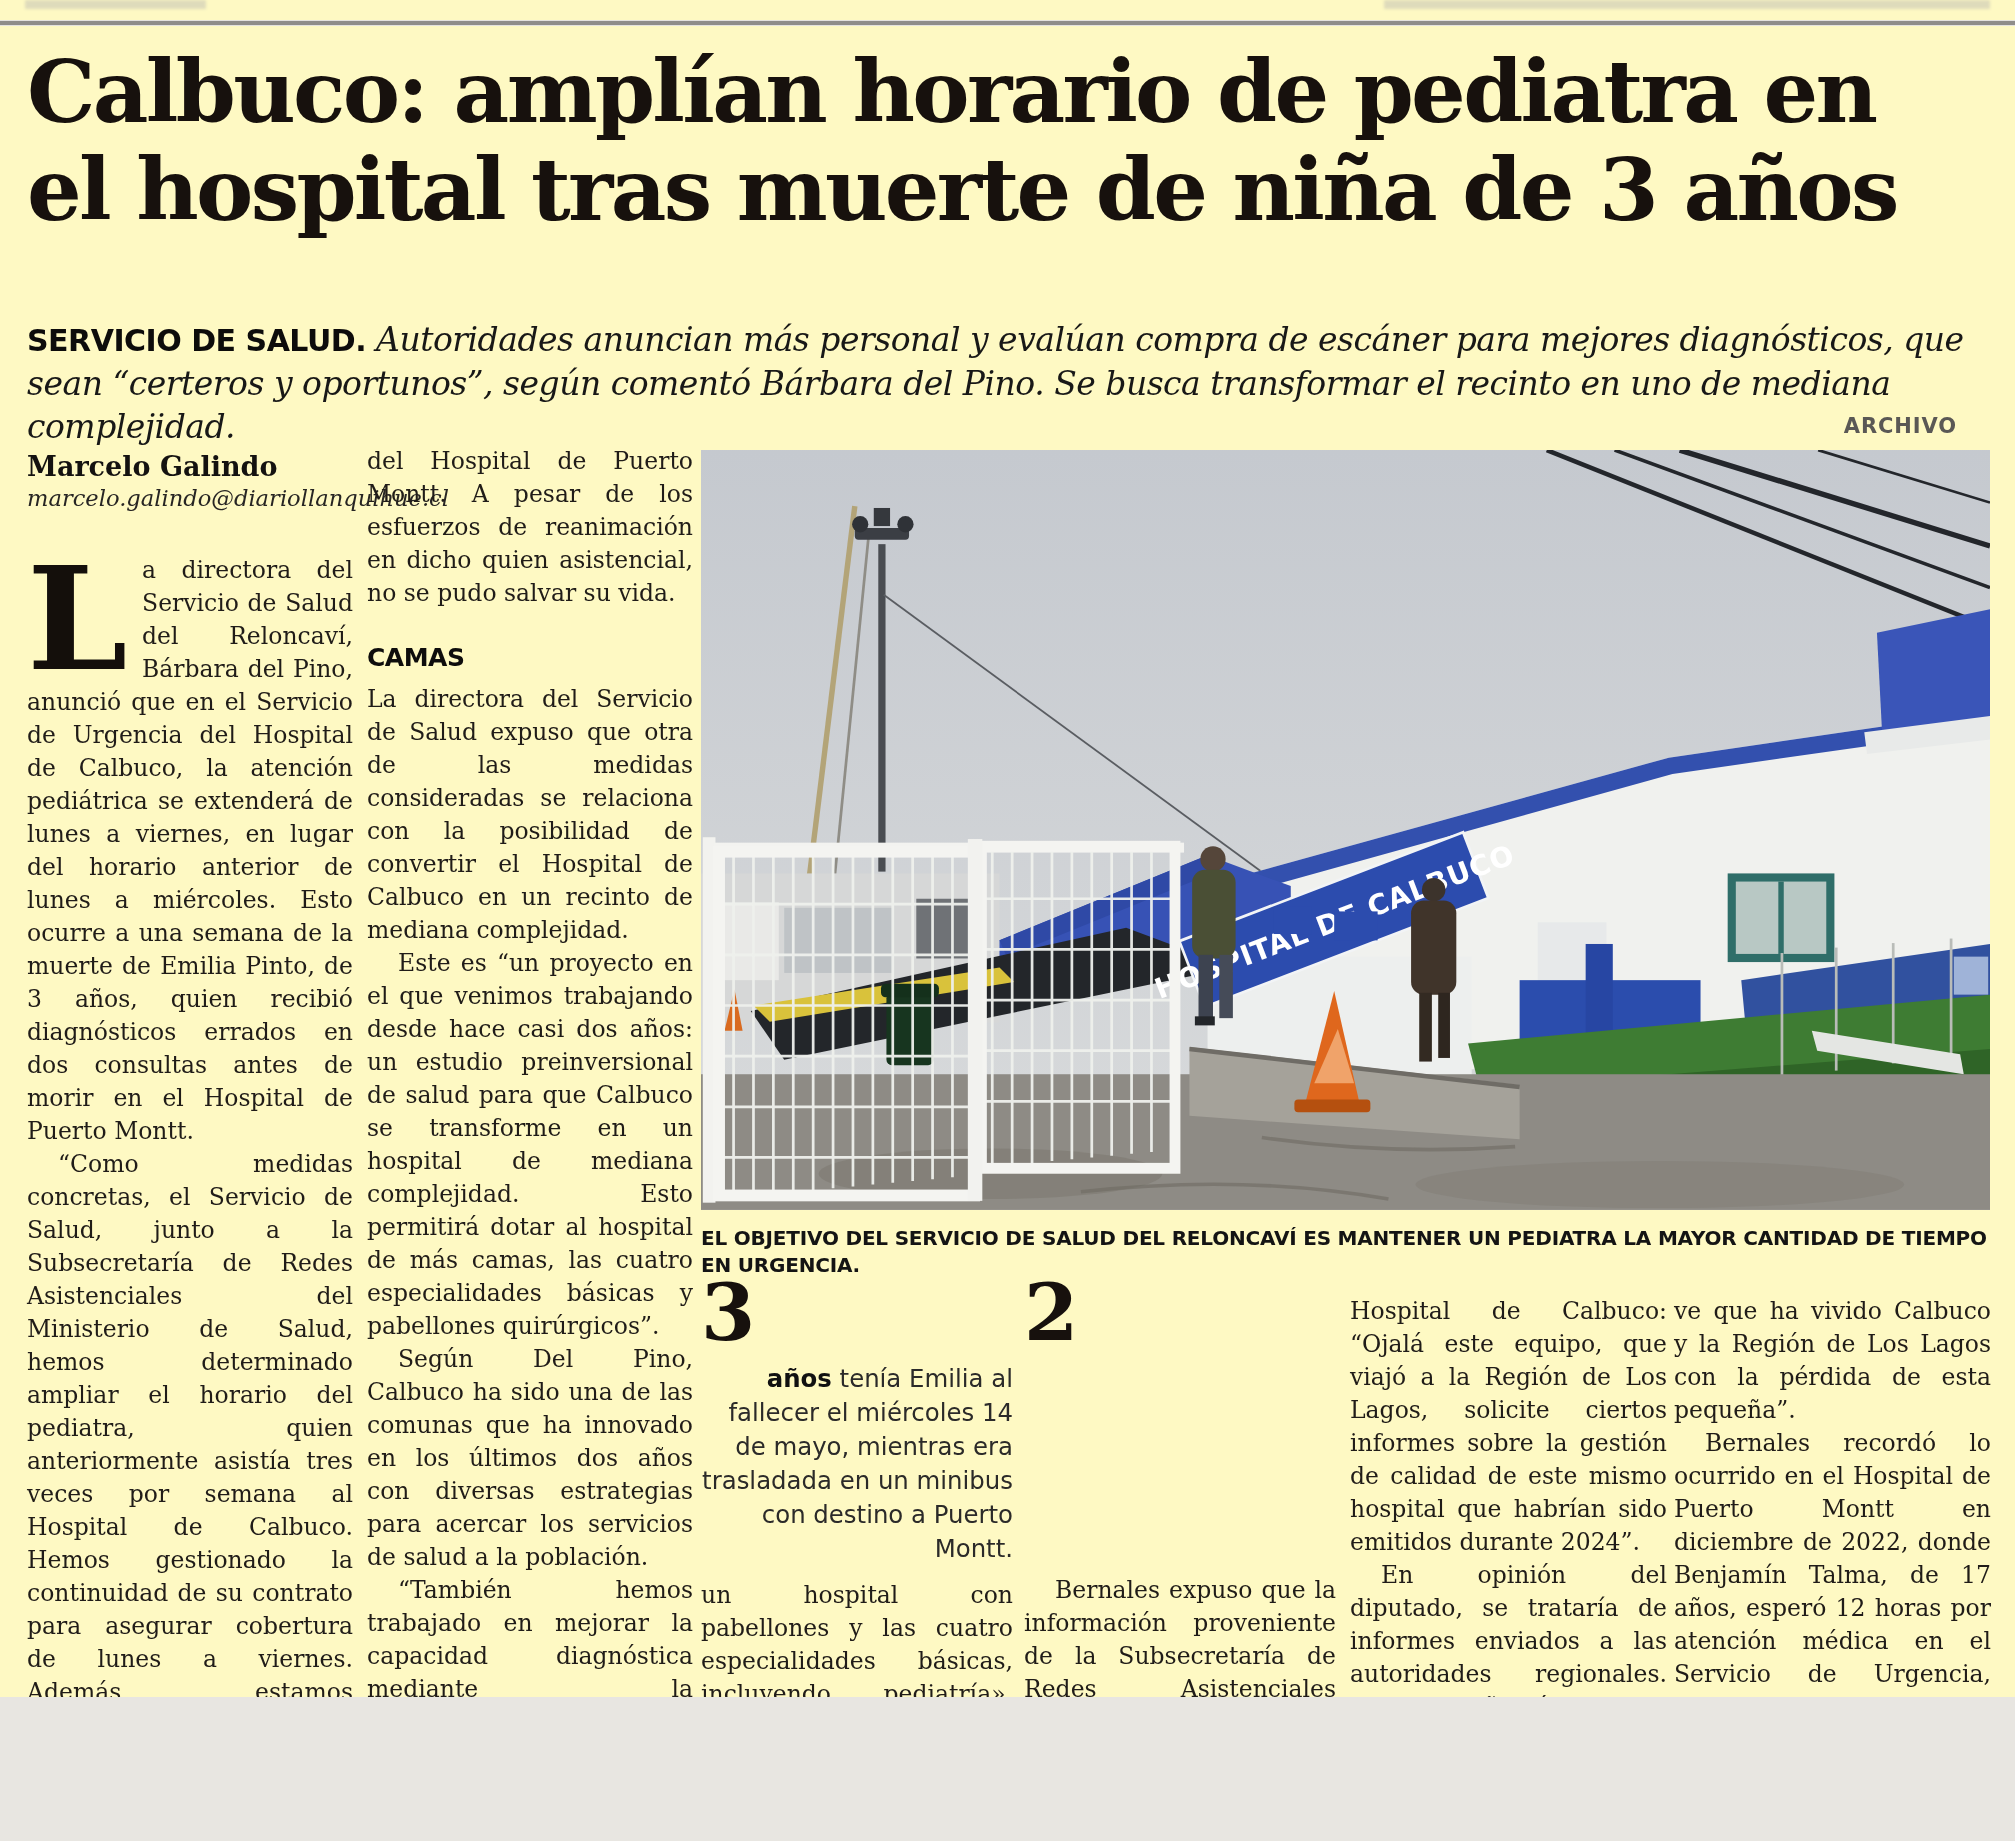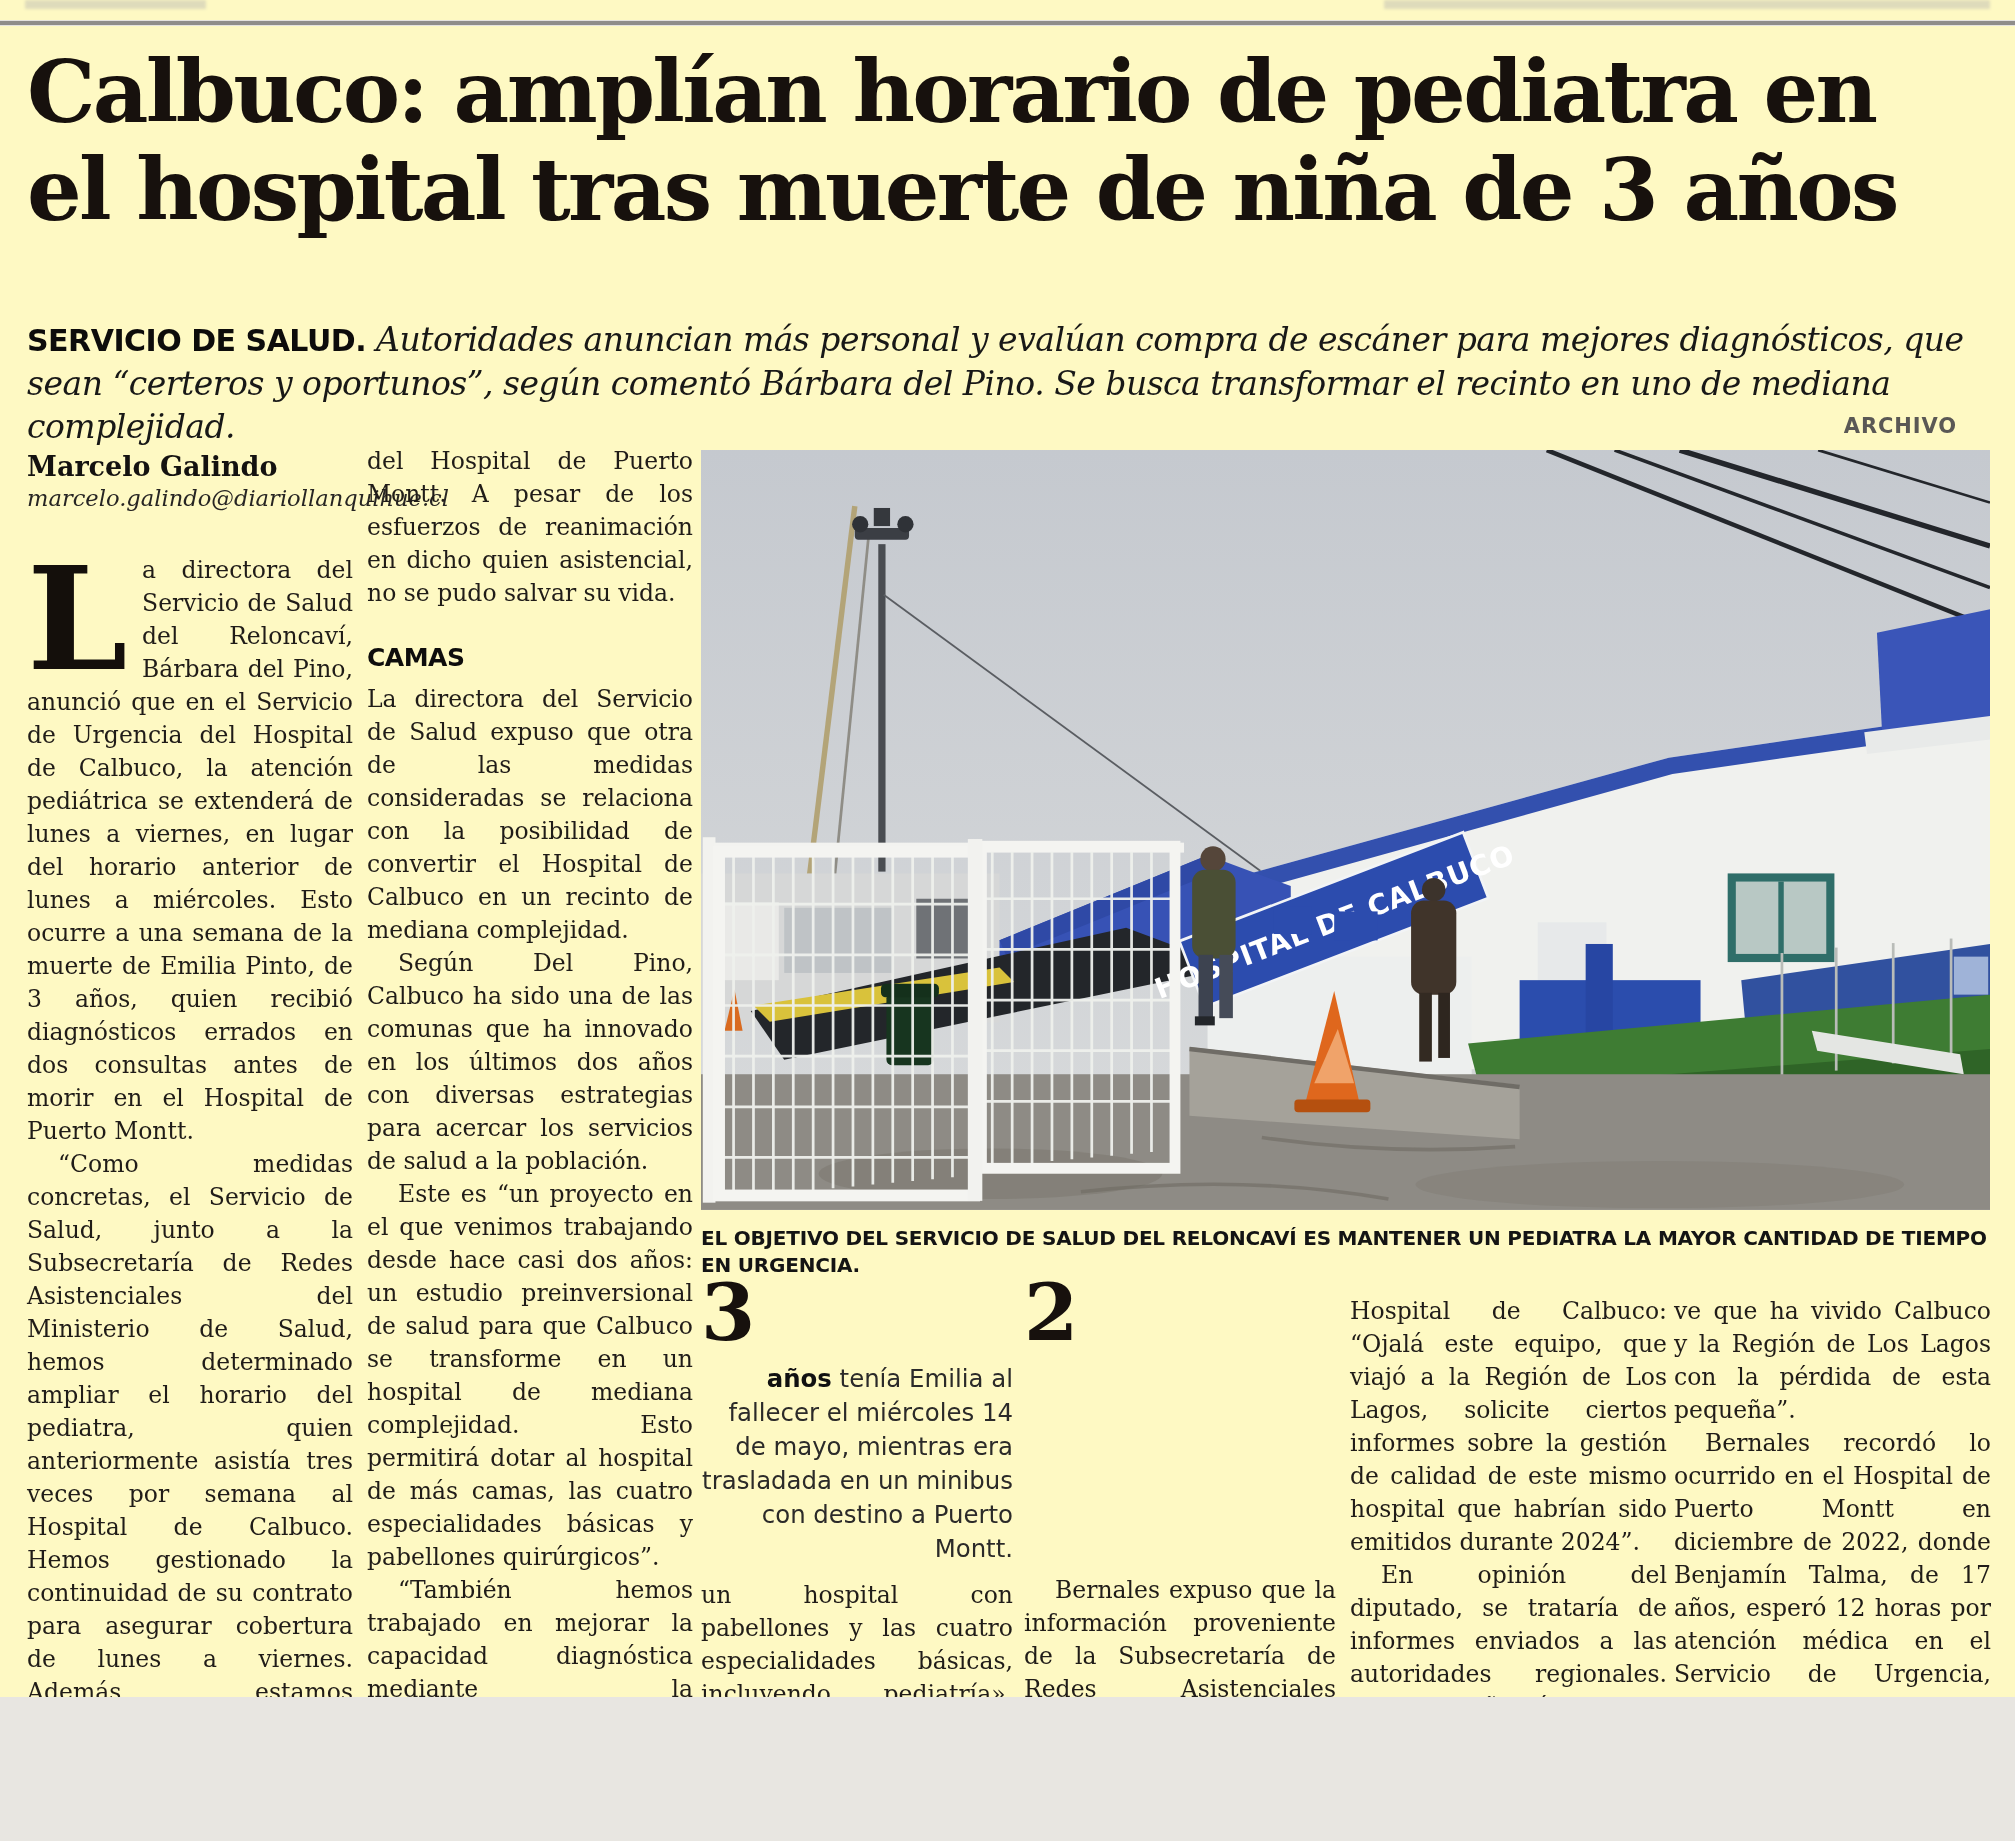--- a/index.html
+++ b/index.html
@@ -70,22 +70,22 @@
       <span class="dropcap">L</span><span>a directora del Servicio de Salud del Reloncaví, Bárbara del Pino, anunció que en el Servicio de Urgencia del Hospital de Calbuco, la atención pediátrica se extenderá de lunes a viernes, en lugar del horario anterior de lunes a miércoles. Esto ocurre a una semana de la muerte de Emilia Pinto, de 3 años, quien recibió diagnósticos errados en dos consultas antes de morir en el Hospital de Puerto Montt.</span>
     </p>
     <p class="indent">“Como medidas concretas, el Servicio de Salud, junto a la Subsecretaría de Redes Asistenciales del Ministerio de Salud, hemos determinado ampliar el horario del pediatra, quien anteriormente asistía tres veces por semana al Hospital de Calbuco. Hemos gestionado la continuidad de su contrato para asegurar cobertura de lunes a viernes. Además, estamos evaluando la pertinencia de adquirir un escáner para la comuna, lo que permitiría obtener diagnósticos más certeros y oportunos, facilitando traslados adecuados”, sostuvo Del Pino.</p>
 
   </div>
 
   <div class="abs col" style="left:367px;top:445px;width:326px;">
     <p>del Hospital de Puerto Montt. A pesar de los esfuerzos de reanimación en dicho quien asistencial, no se pudo salvar su vida.</p>
     <div class="subhead">CAMAS</div>
     <p>La directora del Servicio de Salud expuso que otra de las medidas consideradas se relaciona con la posibilidad de convertir el Hospital de Calbuco en un recinto de mediana complejidad.</p>
+    <p class="indent">Este es “un proyecto en el que venimos trabajando desde hace casi dos años: un estudio preinversional de salud para que Calbuco se transforme en un hospital de mediana complejidad. Esto permitirá dotar al hospital de más camas, las cuatro especialidades básicas y pabellones quirúrgicos”.</p>
     <p class="indent">Según Del Pino, Calbuco ha sido una de las comunas que ha innovado en los últimos dos años con diversas estrategias para acercar los servicios de salud a la población.</p>
-    <p class="indent">Este es “un proyecto en el que venimos trabajando desde hace casi dos años: un estudio preinversional de salud para que Calbuco se transforme en un hospital de mediana complejidad. Esto permitirá dotar al hospital de más camas, las cuatro especialidades básicas y pabellones quirúrgicos”.</p>
     <p class="indent">“También hemos trabajado en mejorar la capacidad diagnóstica mediante la implementación de un endoscopio, lo que hoy permite realizar endoscopias en ese hospital, así como mamografías y ecografías”.</p>
 
   </div>
 
   <div class="abs credit">ARCHIVO</div>
   <div class="abs photo">
     <svg width="1289" height="760" viewBox="0 0 1425 840">
       <defs>
         <linearGradient id="sky" x1="0" y1="0" x2="0" y2="1">
           <stop offset="0" stop-color="#c5c9cf"></stop>

